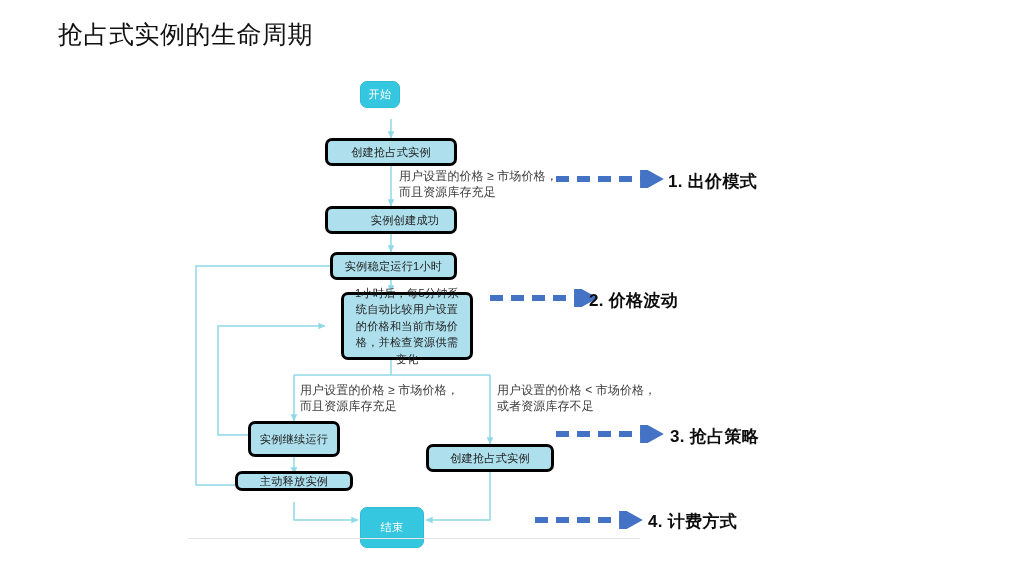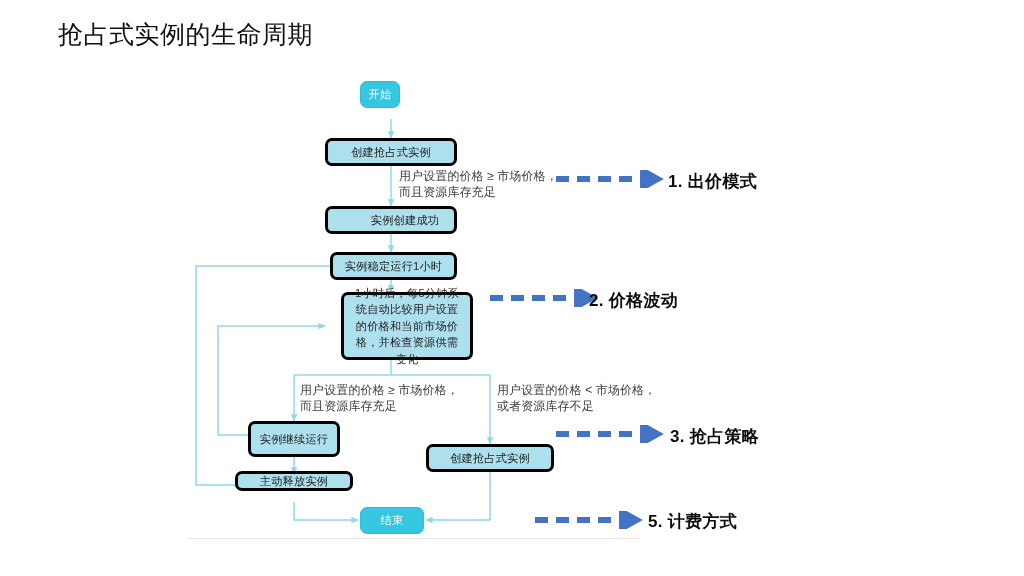--- a/index.html
+++ b/index.html
@@ -149,21 +149,21 @@
   <div class="node process" style="left:330px; top:252px; width:127px; height:28px;">实例稳定运行1小时</div>
 
   <div class="node process multiline" style="left:325px; top:292px; width:132px; height:68px;">1小时后，每5分钟系统自动比较用户设置的价格和当前市场价格，并检查资源供需变化</div>
 
   <div class="node process" style="left:248px; top:421px; width:92px; height:36px;">实例继续运行</div>
 
   <div class="node process" style="left:426px; top:444px; width:128px; height:28px;">创建抢占式实例</div>
 
   <div class="node process" style="left:235px; top:471px; width:118px; height:20px;">主动释放实例</div>
 
-  <div class="node terminal" style="left:360px; top:507px; width:64px; height:27px;">结束</div>
+  <div class="node terminal" style="left:360px; top:507px; width:64px; height:41px;">结束</div>
 
   <div class="edge-label" style="left:399px; top:169px; width:180px;">用户设置的价格 ≥ 市场价格，
 而且资源库存充足</div>
 
   <div class="edge-label" style="left:300px; top:383px; width:190px;">用户设置的价格 ≥ 市场价格，
 而且资源库存充足</div>
 
   <div class="edge-label" style="left:497px; top:383px; width:190px;">用户设置的价格 &lt; 市场价格，
 或者资源库存不足</div>
 
@@ -187,17 +187,17 @@
   <svg class="dash-arrow" style="left:535px; top:511px; width:110px;" viewBox="0 0 110 18" xmlns="http://www.w3.org/2000/svg">
     <line x1="0" y1="9" x2="92" y2="9" stroke="#4472c4" stroke-width="6" stroke-dasharray="13 8" marker-end="url(#da1)"></line>
   </svg>
 
   <div class="callout" style="left:668px; top:170px;">1. 出价模式</div>
 
   <div class="callout" style="left:589px; top:289px;">2. 价格波动</div>
 
   <div class="callout" style="left:670px; top:425px;">3. 抢占策略</div>
 
-  <div class="callout" style="left:648px; top:510px;">5. 计费方式</div>
+  <div class="callout" style="left:648px; top:510px;">4. 计费方式</div>
 
   <div id="bottom-divider"></div>
 
 </div>
 
 </body></html>

